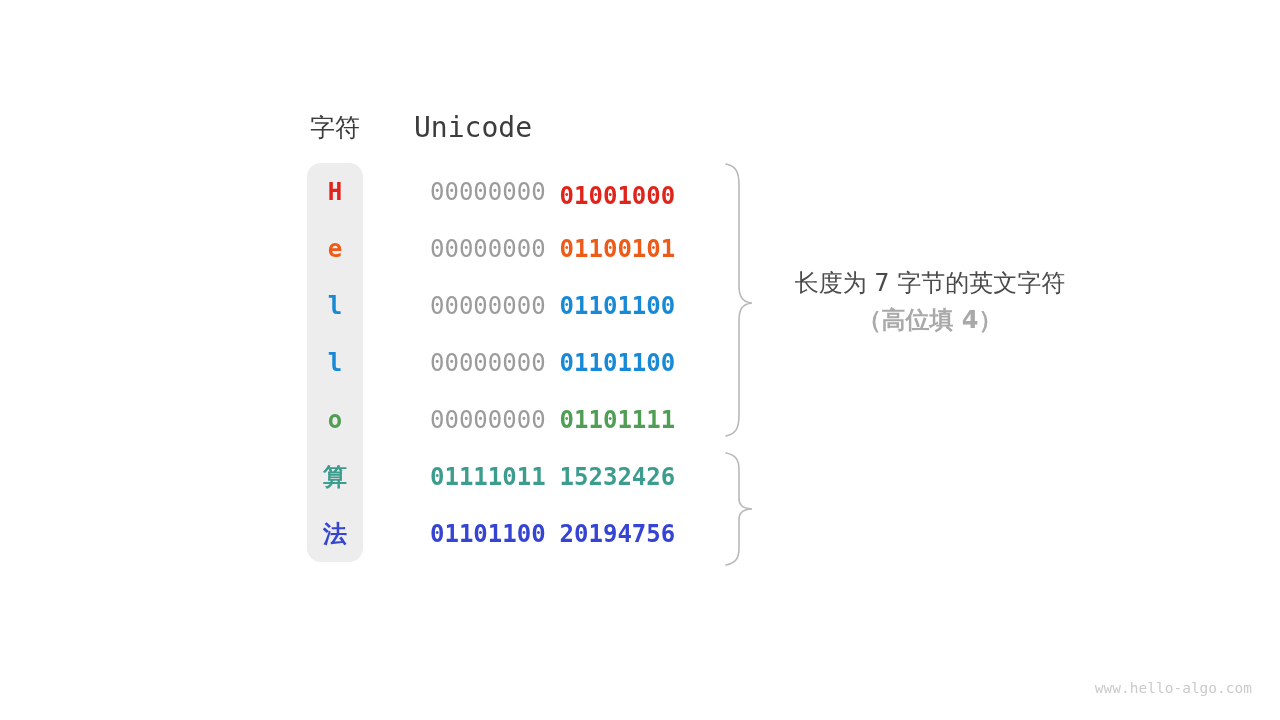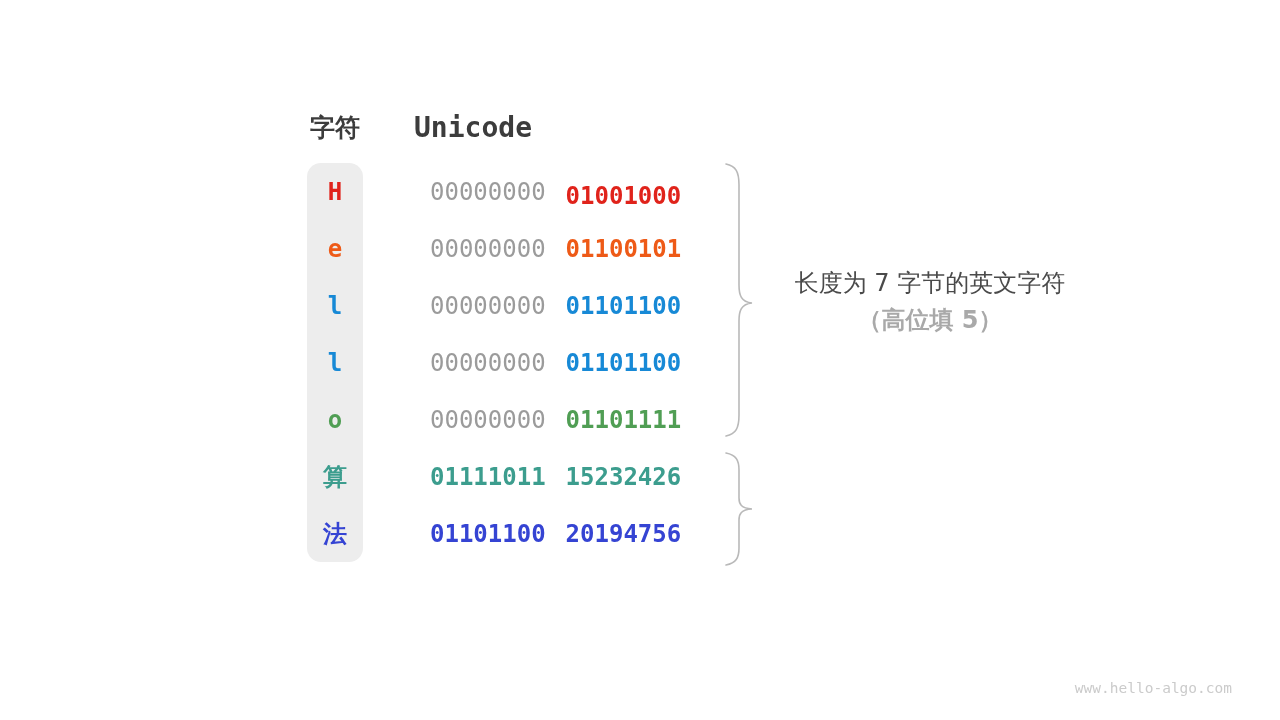--- a/index.html
+++ b/index.html
@@ -6,55 +6,55 @@
     margin: 0; padding: 0;
     width: 1280px; height: 720px;
     background: #ffffff;
     overflow: hidden;
     font-family: "DejaVu Sans", "Liberation Sans", sans-serif;
   }
   .stage { position: absolute; left: 0; top: 0; width: 1280px; height: 720px; }
 
   
   .hdr { position: absolute; top: 110px; height: 36px; line-height: 36px;
-         font-weight: bold; color: #3c3c3c; }
+         font-weight: normal; color: #3c3c3c; }
   .hdr-char { left: 307px; width: 56px; text-align: center; font-size: 25px; }
   .hdr-unicode { left: 414px; width: 256px; text-align: left; font-size: 28px;
                  font-family: "DejaVu Sans Mono", "Liberation Mono", monospace; }
 
   
   .char-col { position: absolute; left: 307px; top: 163px; width: 56px; height: 399px;
               background: #ededed; border-radius: 14px;
               display: flex; flex-direction: column; }
   .char-cell { height: 57px; display: flex; align-items: center; justify-content: center;
                font-size: 24px; font-weight: bold;
                font-family: "DejaVu Sans Mono", "DejaVu Sans", monospace, sans-serif; }
 
   
   .bin-col { position: absolute; left: 430px; top: 163px; display: flex; flex-direction: column; }
-  .bin-row { height: 57px; display: flex; align-items: center; gap: 20px; }
+  .bin-row { height: 57px; display: flex; align-items: center; gap: 14px; }
   .byte { font-family: "DejaVu Sans Mono", "Liberation Mono", monospace;
           font-size: 24px; font-weight: bold; white-space: pre; }
   .byte.regular { font-weight: normal; }
 
   
   .brace { position: absolute; color: #b9b9b9; }
   .brace svg { display: block; }
   .brace-english { left: 725px; top: 163px; }
   .brace-chinese { left: 725px; top: 452px; }
 
   
   .annotation { position: absolute; left: 758px; width: 344px; text-align: center;
                 font-size: 24px; line-height: 37px; color: #4a4a4a; }
   .annotation-english { top: 265px; }
   .annotation-chinese { top: 483px; }
   .annotation .muted { color: #a9a9a9; font-weight: bold; }
 
   
-  .watermark { position: absolute; right: 48px; bottom: 24px;
+  .watermark { position: absolute; right: 28px; bottom: 24px;
                font-family: "DejaVu Sans Mono", "Liberation Mono", monospace;
                font-size: 14.5px; color: #cbcbcb; }
 </style>
 </head>
 <body>
 
 <div class="stage">
 
   <div class="hdr hdr-char">字符</div>
   <div class="hdr hdr-unicode">Unicode</div>
@@ -106,17 +106,17 @@
     </svg>
   </div>
   <div class="brace brace-chinese">
     <svg width="28" height="114" viewBox="0 0 28 114">
       <path d="M 1 1 C 11 3 14 8 14 18 L 14 46 C 14 52 16 56.5 27 57 C 16 57.5 14 62 14 68 L 14 96 C 14 106 11 111 1 113" fill="none" stroke="currentColor" stroke-width="1.6" stroke-linecap="round"></path>
     </svg>
   </div>
 
   <div class="annotation annotation-english">
     <div>长度为 7 字节的英文字符</div>
-    <div class="muted">（高位填 5）</div>
+    <div class="muted">（高位填 4）</div>
   </div>
 
   <div class="watermark">www.hello-algo.com</div>
 </div>
 
 </body></html>

